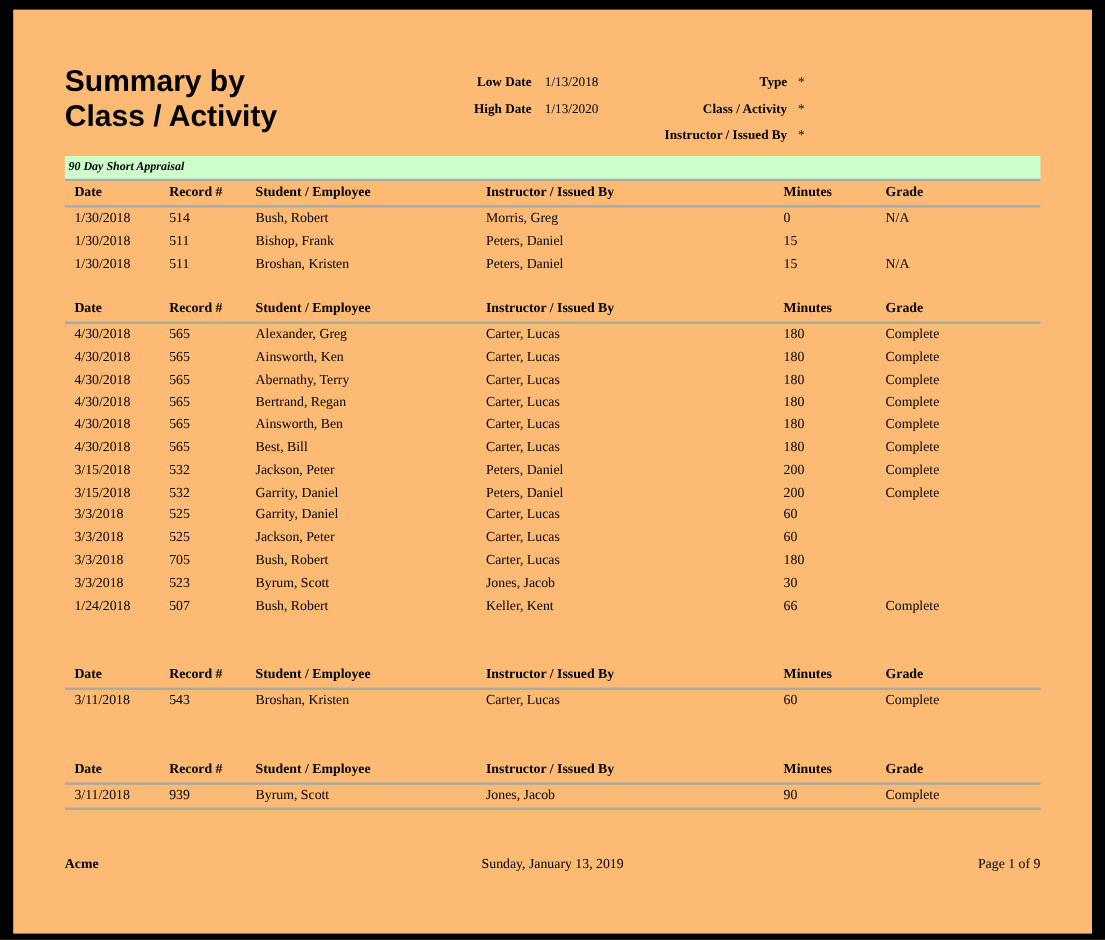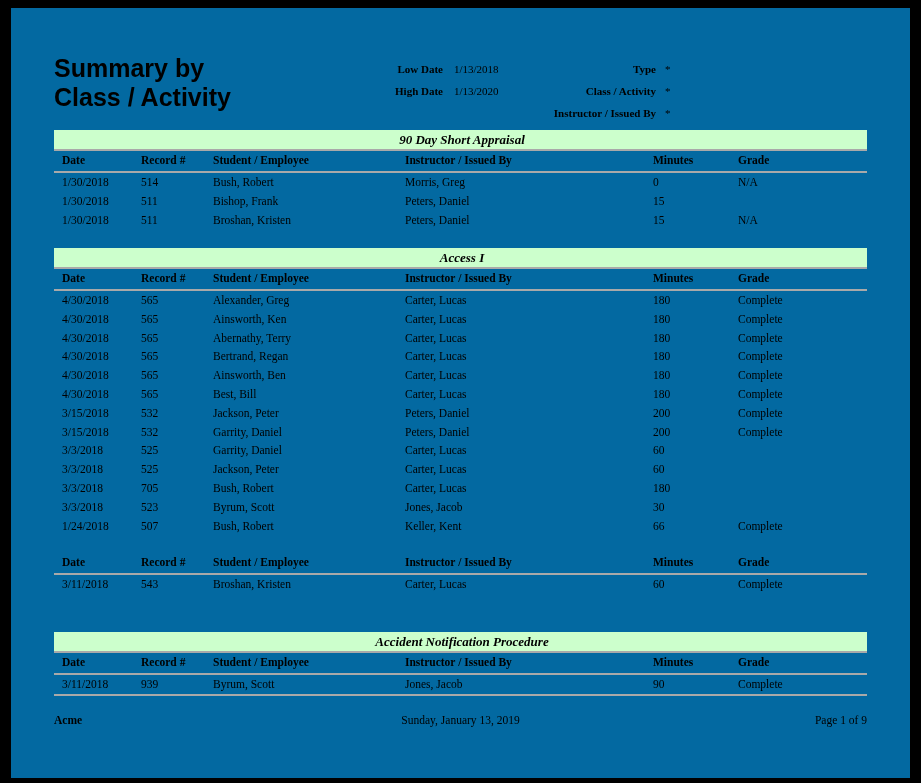--- a/index.html
+++ b/index.html
@@ -13,21 +13,21 @@
     overflow: hidden;
     font-family: "Liberation Serif", serif;
   }
 
   .page {
     position: absolute;
     left: 11px;
     top: 8px;
     width: 899px;
     height: 770px;
-    background: #0369a1;
+    background: #fdba74;
     overflow: hidden;
   }
 
   
   .report-header {
     position: absolute;
     left: 0;
     top: 0;
     width: 899px;
     height: 120px;
@@ -79,26 +79,25 @@
   .group-band {
     background: #ccffcc;
     height: 19px;
     border-bottom: 2px solid #a9a9a9;
     box-sizing: content-box;
   }
   .group-band-label {
     font-family: "Liberation Serif", serif;
     font-style: italic;
     font-weight: bold;
-    font-size: 13px;
+    font-size: 10px;
     line-height: 19px;
     padding-left: 3px;
     color: #000000;
     white-space: nowrap;
-    text-align: center;
   }
 
   .col-head {
     position: relative;
     height: 20px;
     border-bottom: 2px solid #a9a9a9;
   }
   .col-head .cell {
     position: absolute;
     top: 2px;
@@ -237,23 +236,20 @@
             <div class="cell c-date">1/30/2018</div>
             <div class="cell c-rec">511</div>
             <div class="cell c-stu">Broshan, Kristen</div>
             <div class="cell c-ins">Peters, Daniel</div>
             <div class="cell c-min">15</div>
             <div class="cell c-grd">N/A</div>
           </div>
         </div>
       </div>
       <div class="group" style="top: 240px;">
-        <div class="group-band">
-          <div class="group-band-label">Access I</div>
-        </div>
         <div class="col-head">
           <div class="cell c-date">Date</div>
           <div class="cell c-rec">Record #</div>
           <div class="cell c-stu">Student / Employee</div>
           <div class="cell c-ins">Instructor / Issued By</div>
           <div class="cell c-min">Minutes</div>
           <div class="cell c-grd">Grade</div>
         </div>
         <div class="rows">
           <div class="row">
@@ -376,23 +372,20 @@
             <div class="cell c-date">3/11/2018</div>
             <div class="cell c-rec">543</div>
             <div class="cell c-stu">Broshan, Kristen</div>
             <div class="cell c-ins">Carter, Lucas</div>
             <div class="cell c-min">60</div>
             <div class="cell c-grd">Complete</div>
           </div>
         </div>
       </div>
       <div class="group" style="top: 624px;">
-        <div class="group-band">
-          <div class="group-band-label">Accident Notification Procedure</div>
-        </div>
         <div class="col-head">
           <div class="cell c-date">Date</div>
           <div class="cell c-rec">Record #</div>
           <div class="cell c-stu">Student / Employee</div>
           <div class="cell c-ins">Instructor / Issued By</div>
           <div class="cell c-min">Minutes</div>
           <div class="cell c-grd">Grade</div>
         </div>
         <div class="rows">
           <div class="row">

